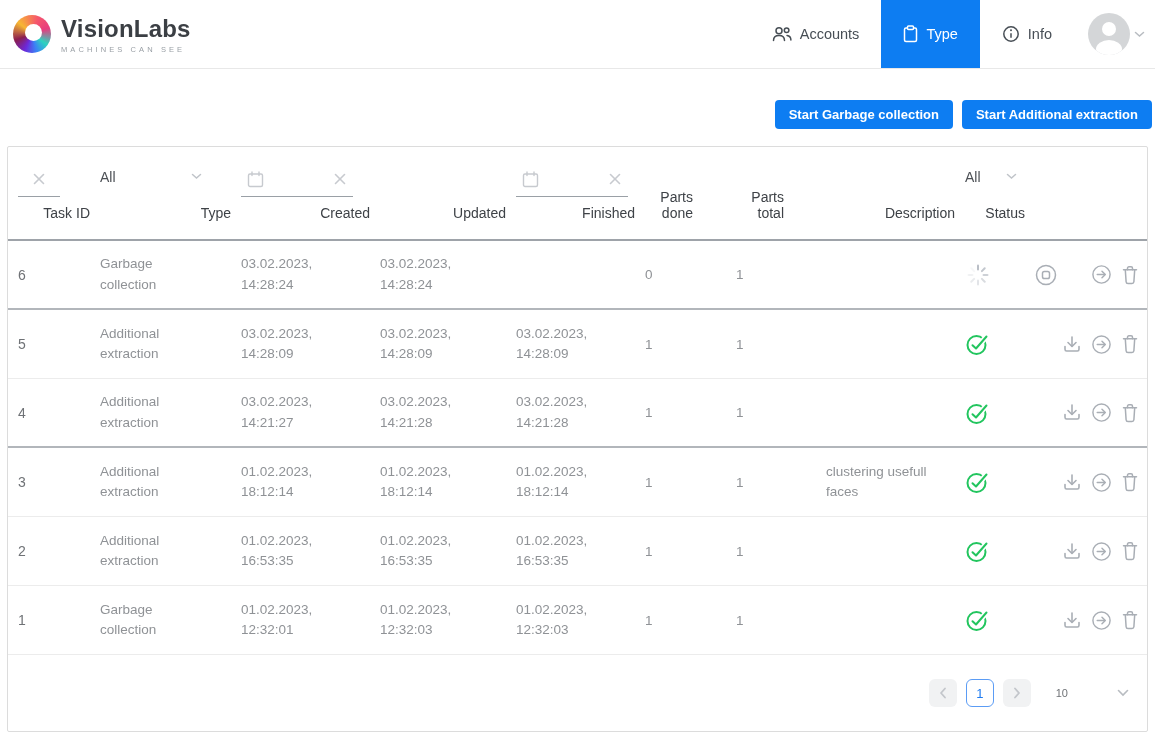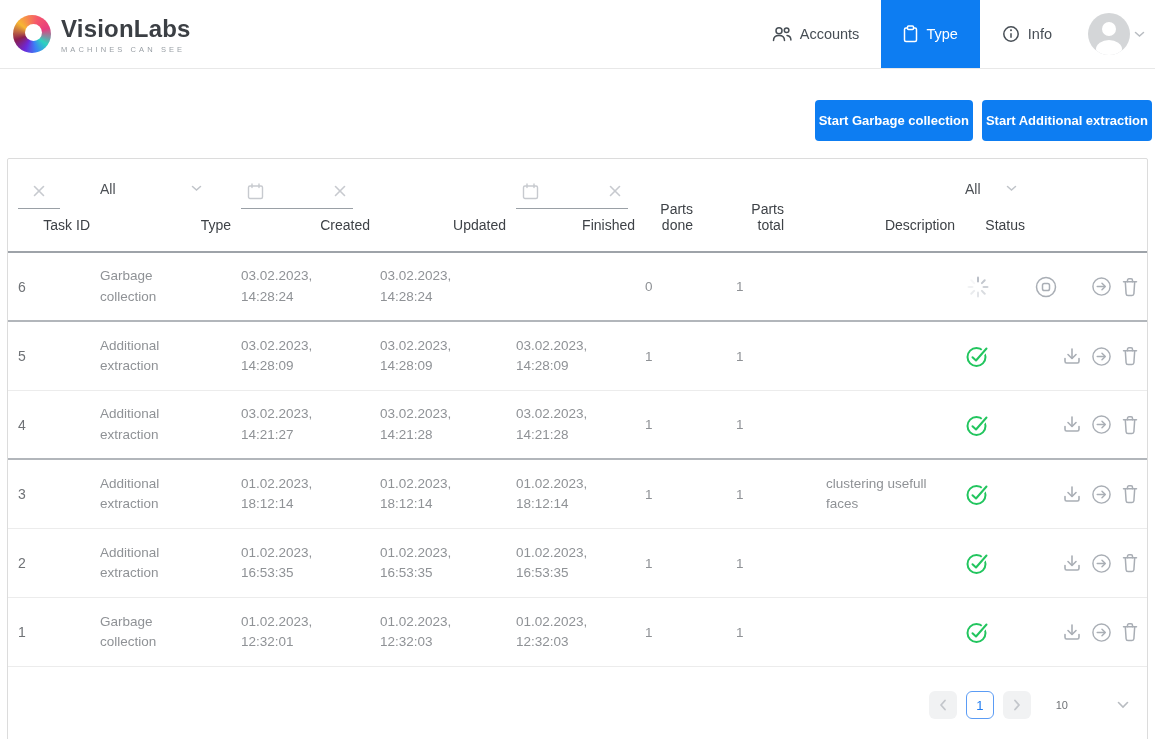--- a/index.html
+++ b/index.html
@@ -30,21 +30,21 @@
     background:#fff; left:14px; top:9px; }
   .avatar .body { position:absolute; width:26px; height:18px; border-radius:50%;
     background:#fff; left:8px; top:27px; }
 
   :root { --blue:#0d7df2; --green:#22c55e; --icon:#a9aeb5; --icon-light:#c7cacf;
     --txt-dark:#3e4247; --txt-gray:#8f9296; }
 
   
   .toolbar { display:flex; justify-content:flex-end; gap:9px; margin:31px 3px 0 0; }
   .btn { background:var(--blue); color:#fff; border:none; border-radius:4px;
-    height:41px; padding:0 4px; font-size:13px; font-weight:bold;
+    height:29px; padding:0 14px; font-size:13px; font-weight:bold;
     font-family:"Liberation Sans", sans-serif; cursor:pointer; }
 
   
   .task-table { width:1141px; margin:17px 0 0 7px; border:1px solid #dcdcdc;
     border-radius:2px; background:#fff; }
   .grid-row { display:grid;
     grid-template-columns:92px 141px 139px 136px 129px 91px 90px 139px 70px 112px; }
   .cell { padding-right:10px; overflow:hidden; }
   .cell:first-child { padding-left:10px; }
 

